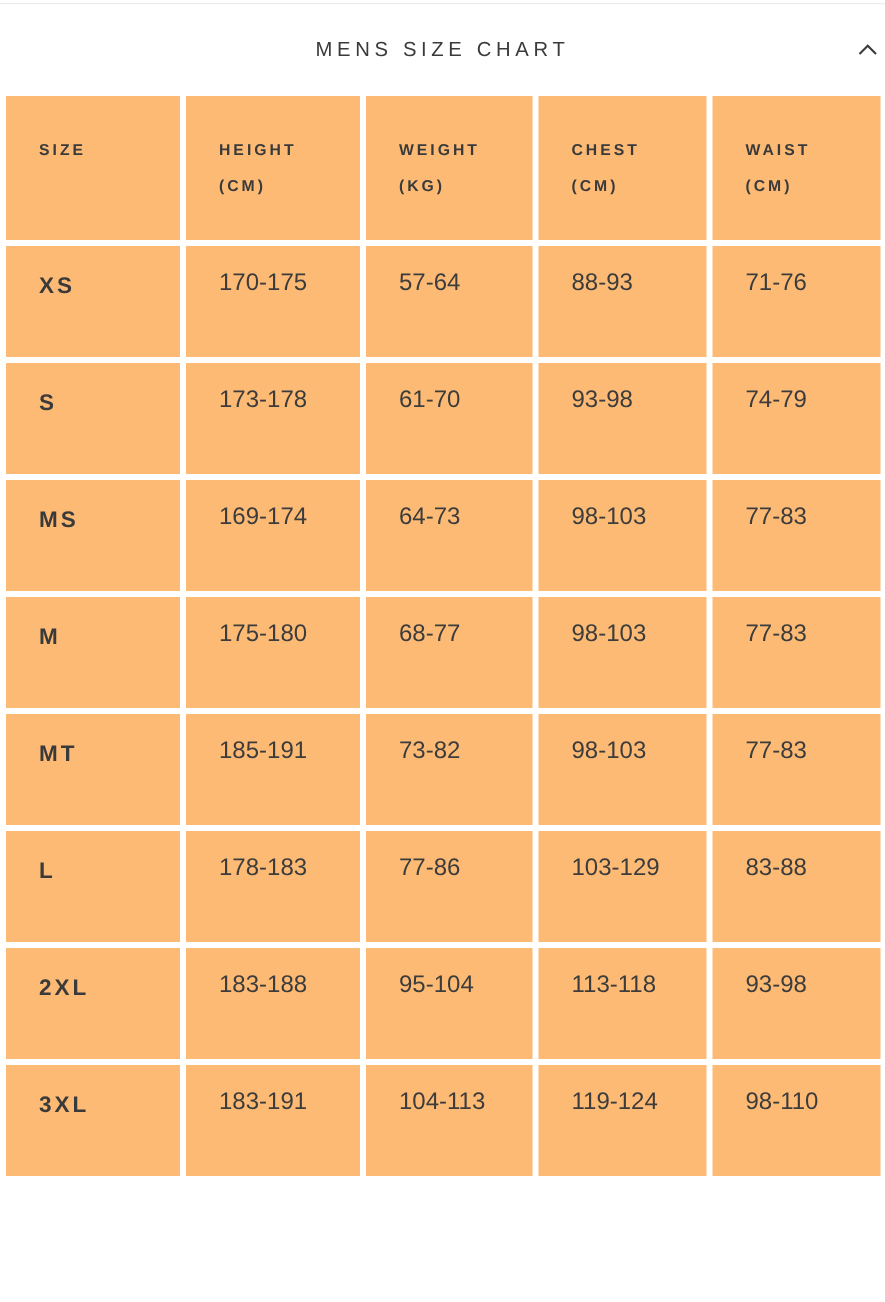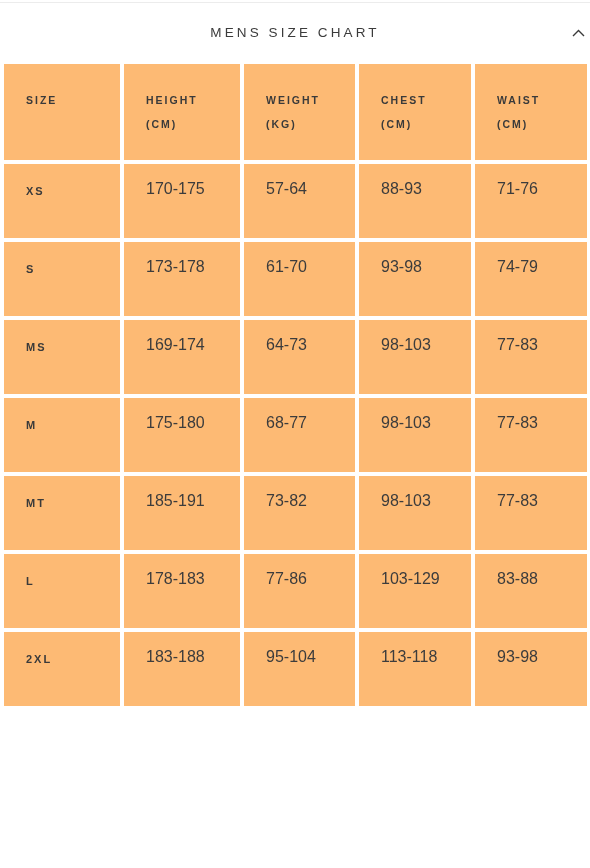--- a/index.html
+++ b/index.html
@@ -104,21 +104,21 @@
 
   .size-table tbody tr { height: 74px; }
   .size-table tbody td {
     padding-top: 16px;
     font-size: 16px;
     color: #3c3c3c;
     line-height: 18px;
     font-weight: 400;
   }
   .size-table tbody td.cell-size {
-    font-size: 11px;
+    font-size: 15px;
     font-weight: 700;
     letter-spacing: 2.0px;
     padding-top: 18px;
     color: #3a3a3a;
   }
 </style>
 </head>
 <body>
 
 <div id="page">
@@ -209,16 +209,23 @@
           <td>103-129</td>
           <td>83-88</td>
         </tr>
         <tr>
           <td class="cell-size">2XL</td>
           <td>183-188</td>
           <td>95-104</td>
           <td>113-118</td>
           <td>93-98</td>
         </tr>
+        <tr>
+          <td class="cell-size">3XL</td>
+          <td>183-191</td>
+          <td>104-113</td>
+          <td>119-124</td>
+          <td>98-110</td>
+        </tr>
       </tbody>
   </table>
 
 </div>
 
 </body></html>

